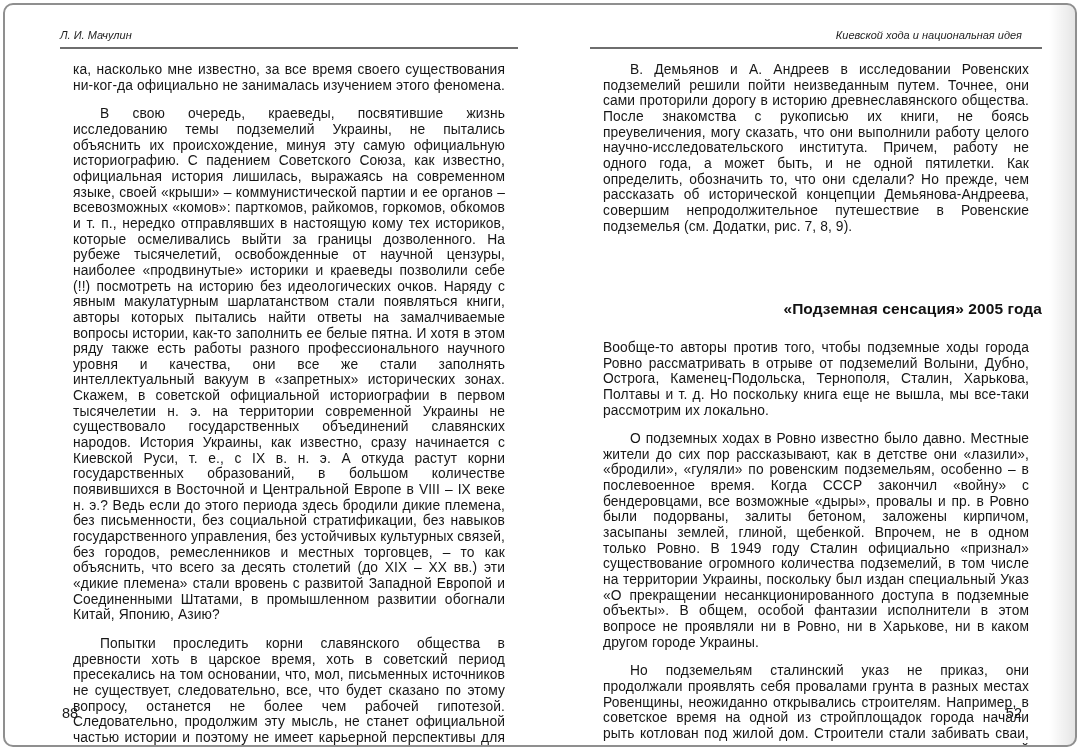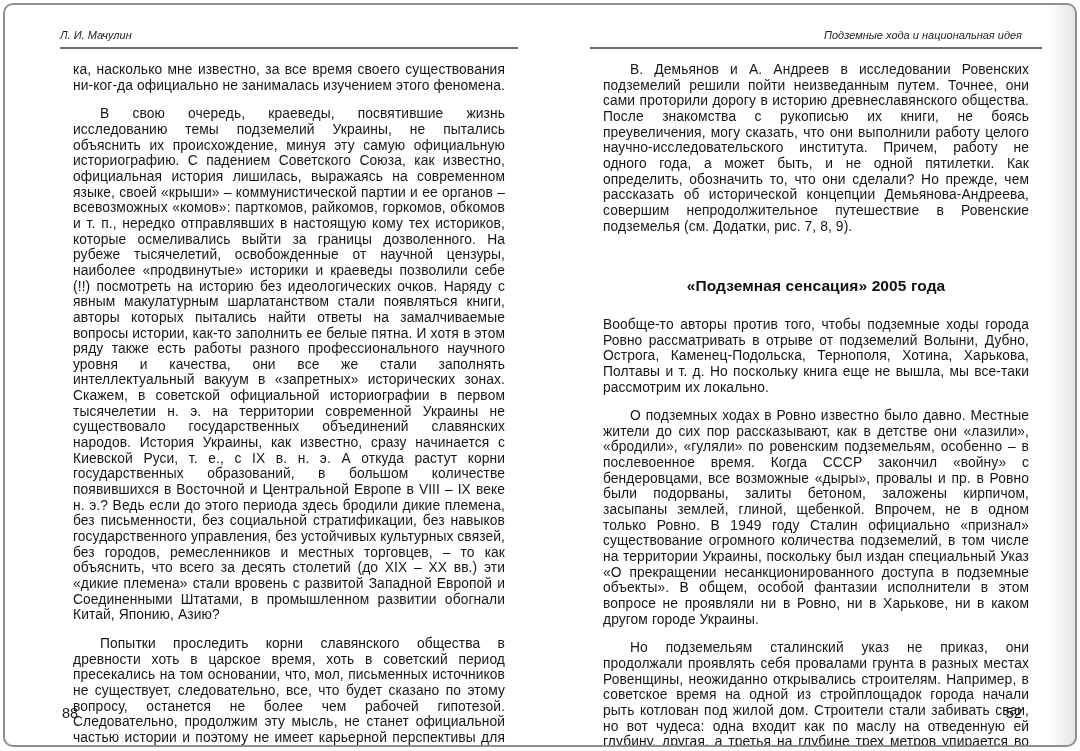--- a/index.html
+++ b/index.html
@@ -58,22 +58,22 @@
     color: #161616;
     text-align: justify;
     letter-spacing: 0.1px;
   }
   .body-text p { margin: 13px; }
   .body-text p.indent { text-indent: 27px; }
   .section-heading {
     font-weight: bold;
     font-size: 15.5px;
     color: #111111;
-    margin: 44px 0 23px 0;
-    text-align: center;
+    margin: 67px 0 23px 0;
+    text-align: right;
   }
   .page-num {
     position: absolute;
     top: 700px;
     font-size: 14.5px;
     color: #1a1a1a;
   }
   .page-num-left  { left: 57px; }
   .page-num-right { right: 53px; }
 </style>
@@ -86,26 +86,26 @@
     <div class="running-head">Л. И. Мачулин</div>
     <div class="rule"></div>
     <div class="body-text">
       <p>ка, насколько мне известно, за все время своего существования ни-ког-да официально не занималась изучением этого феномена.</p>
       <p class="indent">В свою очередь, краеведы, посвятившие жизнь исследованию темы подземелий Украины, не пытались объяснить их происхождение, минуя эту самую официальную историографию. С падением Советского Союза, как известно, официальная история лишилась, выражаясь на современном языке, своей «крыши» – коммунистической партии и ее органов – всевозможных «комов»: парткомов, райкомов, горкомов, обкомов и т. п., нередко отправлявших в настоящую кому тех историков, которые осмеливались выйти за границы дозволенного. На рубеже тысячелетий, освобожденные от научной цензуры, наиболее «продвинутые» историки и краеведы позволили себе (!!) посмотреть на историю без идеологических очков. Наряду с явным макулатурным шарлатанством стали появляться книги, авторы которых пытались найти ответы на замалчиваемые вопросы истории, как-то заполнить ее белые пятна. И хотя в этом ряду также есть работы разного профессионального научного уровня и качества, они все же стали заполнять интеллектуальный вакуум в «запретных» исторических зонах. Скажем, в советской официальной историографии в первом тысячелетии н. э. на территории современной Украины не существовало государственных объединений славянских народов. История Украины, как известно, сразу начинается с Киевской Руси, т. е., с IX в. н. э. А откуда растут корни государственных образований, в большом количестве появившихся в Восточной и Центральной Европе в VIII – IX веке н. э.? Ведь если до этого периода здесь бродили дикие племена, без письменности, без социальной стратификации, без навыков государственного управления, без устойчивых культурных связей, без городов, ремесленников и местных торговцев, – то как объяснить, что всего за десять столетий (до XIX – XX вв.) эти «дикие племена» стали вровень с развитой Западной Европой и Соединенными Штатами, в промышленном развитии обогнали Китай, Японию, Азию?</p>
       <p class="indent">Попытки проследить корни славянского общества в древности хоть в царское время, хоть в советский период пресекались на том основании, что, мол, письменных источников не существует, следовательно, все, что будет сказано по этому вопросу, останется не более чем рабочей гипотезой. Следовательно, продолжим эту мысль, не станет официальной частью истории и поэтому не имеет карьерной перспективы для чиновников от истории. Не исключено, что Москва и Киевскую Русь «потеряла» бы в учебнике по истории (ну нет летописей, нет – пожар, украли, пришли в негодность), но</p>
     </div>
   </div>
 
   <div class="page page-right">
-    <div class="running-head">Подземные хода и национальная идея</div>
+    <div class="running-head">Киевской хода и национальная идея</div>
     <div class="rule"></div>
     <div class="body-text">
       <p class="indent">В. Демьянов и А. Андреев в исследовании Ровенских подземелий решили пойти неизведанным путем. Точнее, они сами проторили дорогу в историю древнеславянского общества. После знакомства с рукописью их книги, не боясь преувеличения, могу сказать, что они выполнили работу целого научно-исследовательского института. Причем, работу не одного года, а может быть, и не одной пятилетки. Как определить, обозначить то, что они сделали? Но прежде, чем рассказать об исторической концепции Демьянова-Андреева, совершим непродолжительное путешествие в Ровенские подземелья (см. Додатки, рис. 7, 8, 9).</p>
       <div class="section-heading">«Подземная сенсация» 2005 года</div>
-      <p>Вообще-то авторы против того, чтобы подземные ходы города Ровно рассматривать в отрыве от подземелий Волыни, Дубно, Острога, Каменец-Подольска, Тернополя, Хотина, Харькова, Полтавы и т. д. Но поскольку книга еще не вышла, мы все-таки рассмотрим их локально.</p>
+      <p>Вообще-то авторы против того, чтобы подземные ходы города Ровно рассматривать в отрыве от подземелий Волыни, Дубно, Острога, Каменец-Подольска, Тернополя, Сталин, Харькова, Полтавы и т. д. Но поскольку книга еще не вышла, мы все-таки рассмотрим их локально.</p>
       <p class="indent">О подземных ходах в Ровно известно было давно. Местные жители до сих пор рассказывают, как в детстве они «лазили», «бродили», «гуляли» по ровенским подземельям, особенно – в послевоенное время. Когда СССР закончил «войну» с бендеровцами, все возможные «дыры», провалы и пр. в Ровно были подорваны, залиты бетоном, заложены кирпичом, засыпаны землей, глиной, щебенкой. Впрочем, не в одном только Ровно. В 1949 году Сталин официально «признал» существование огромного количества подземелий, в том числе на территории Украины, поскольку был издан специальный Указ «О прекращении несанкционированного доступа в подземные объекты». В общем, особой фантазии исполнители в этом вопросе не проявляли ни в Ровно, ни в Харькове, ни в каком другом городе Украины.</p>
       <p class="indent">Но подземельям сталинский указ не приказ, они продолжали проявлять себя провалами грунта в разных местах Ровенщины, неожиданно открывались строителям. Например, в советское время на одной из стройплощадок города начали рыть котлован под жилой дом. Строители стали забивать сваи, но вот чудеса: одна входит как по маслу на отведенную ей глубину, другая, а третья на глубине трех метров упирается во что-то твердое и не идет. На-</p>
     </div>
   </div>
 
   <div class="page-num page-num-left">88</div>
   <div class="page-num page-num-right">52</div>
 
   <div class="edge-shade"></div>
 </div>

